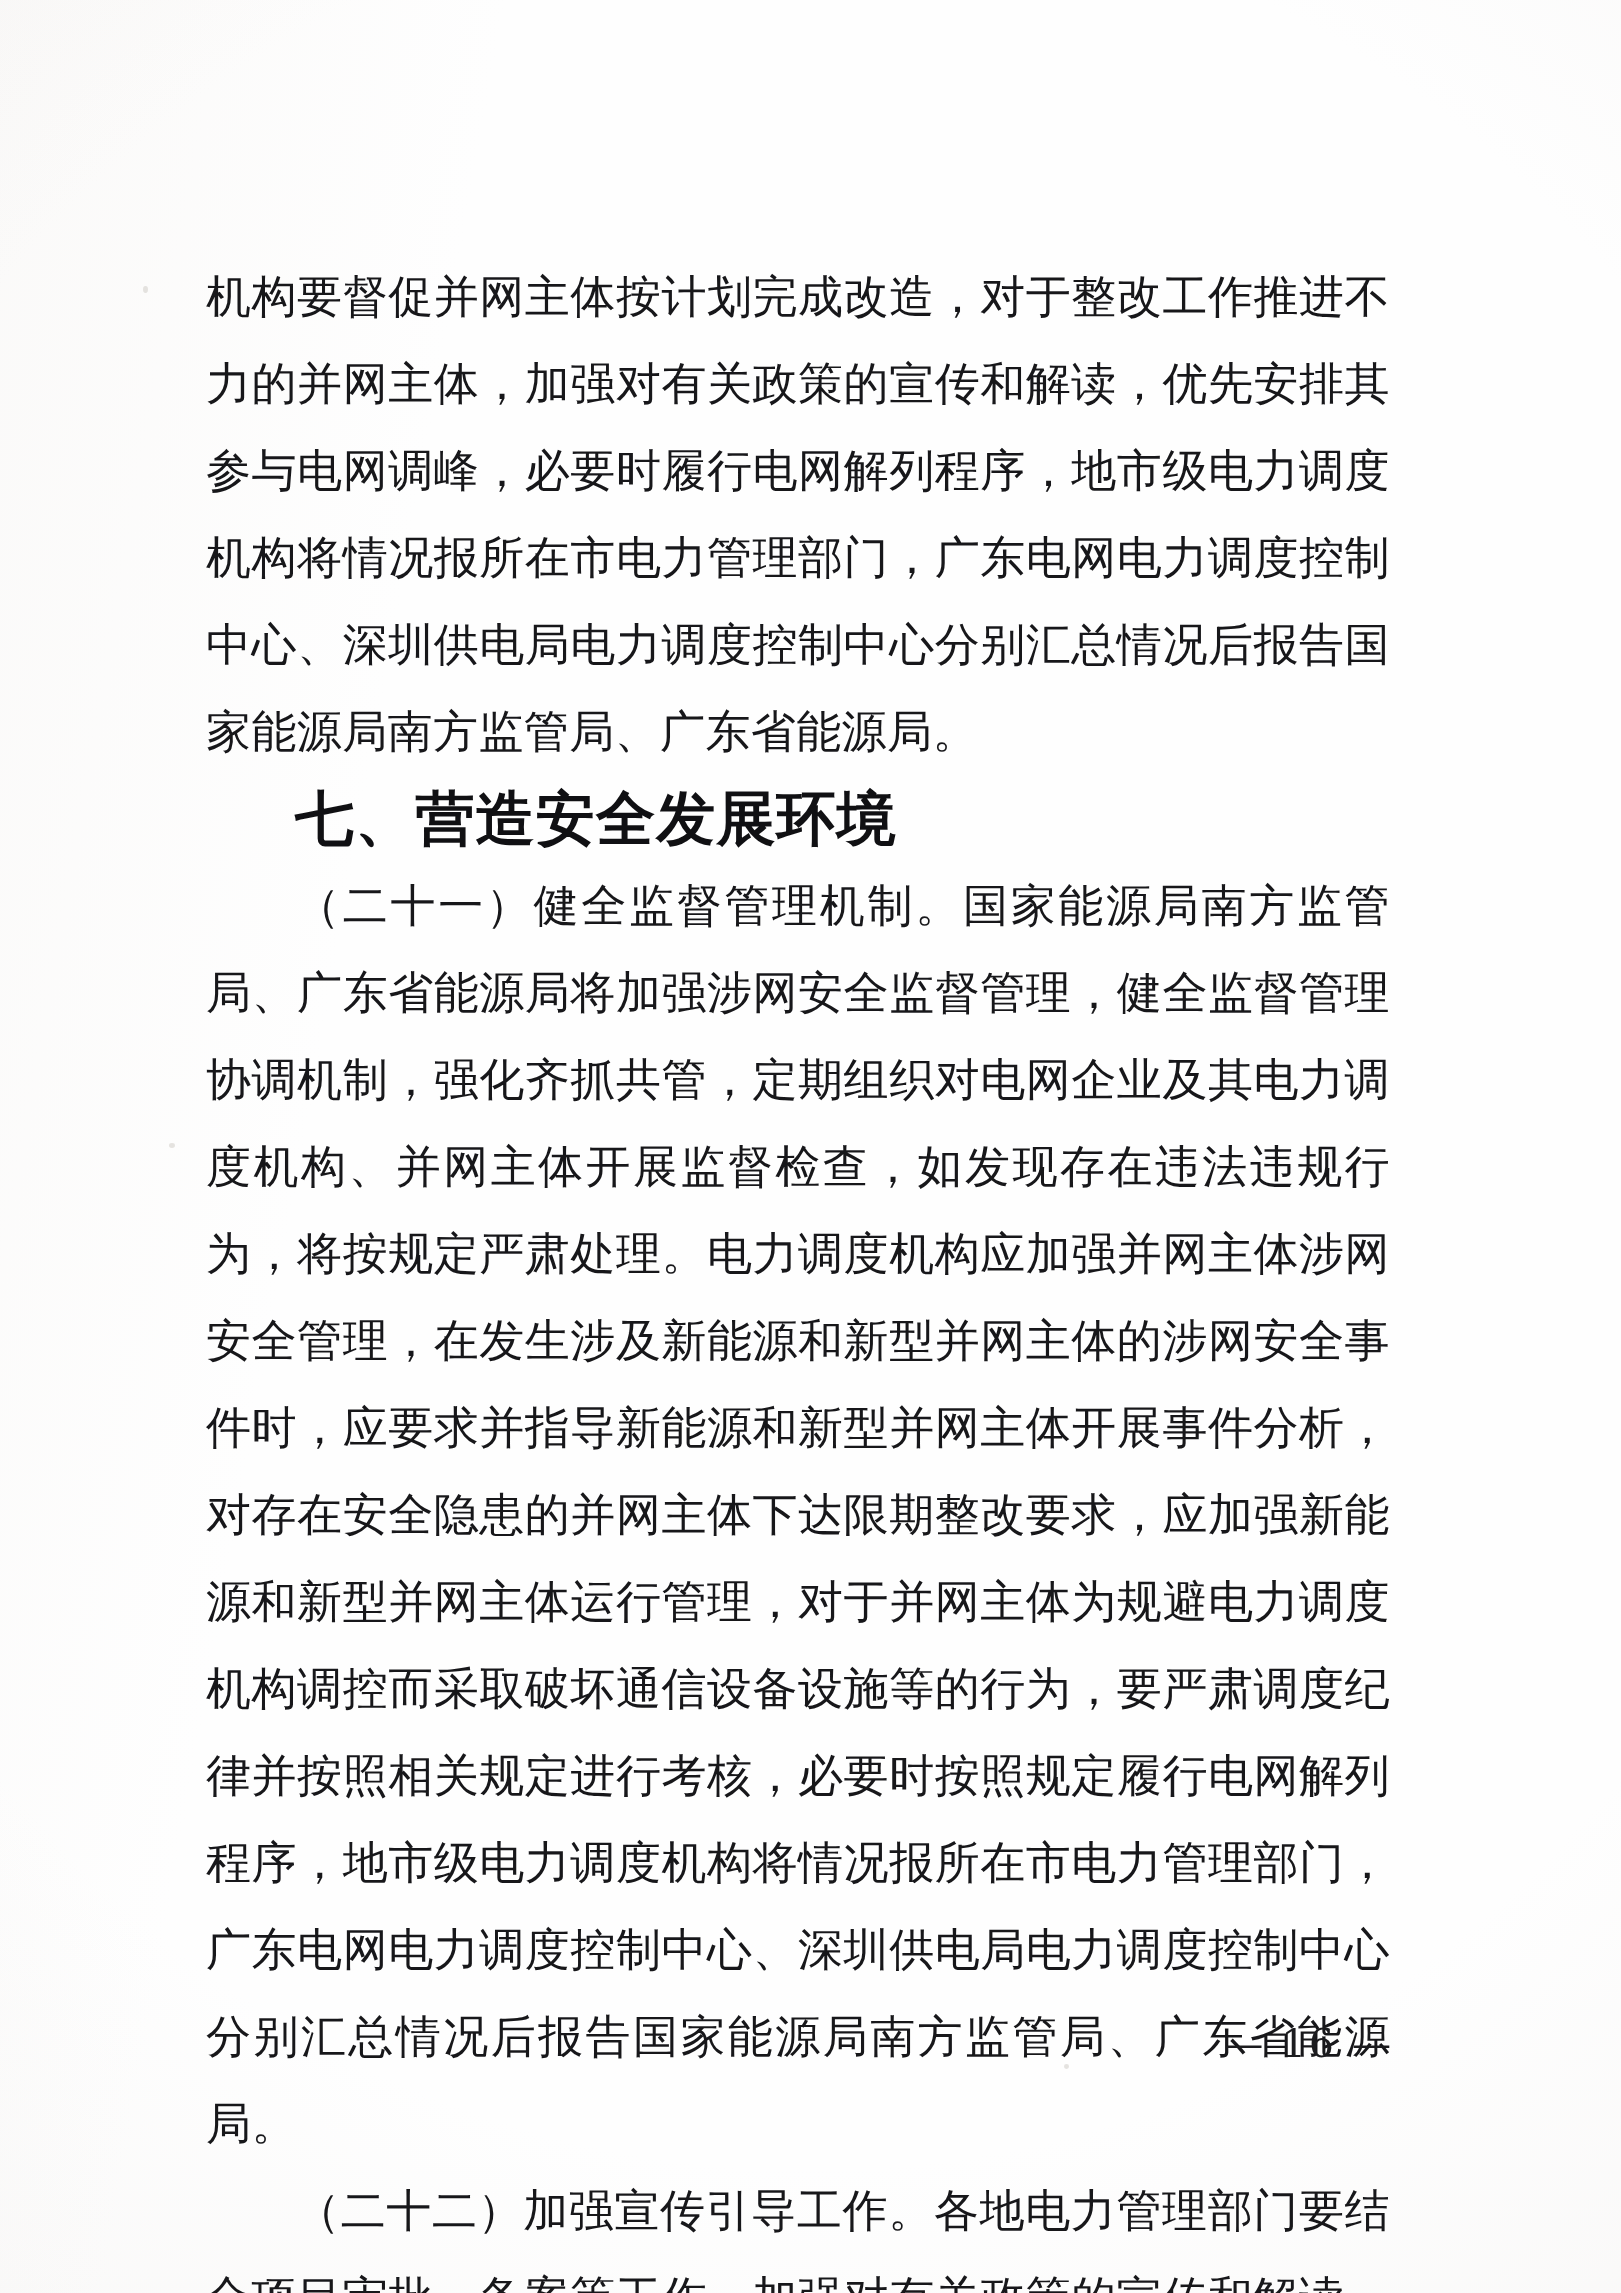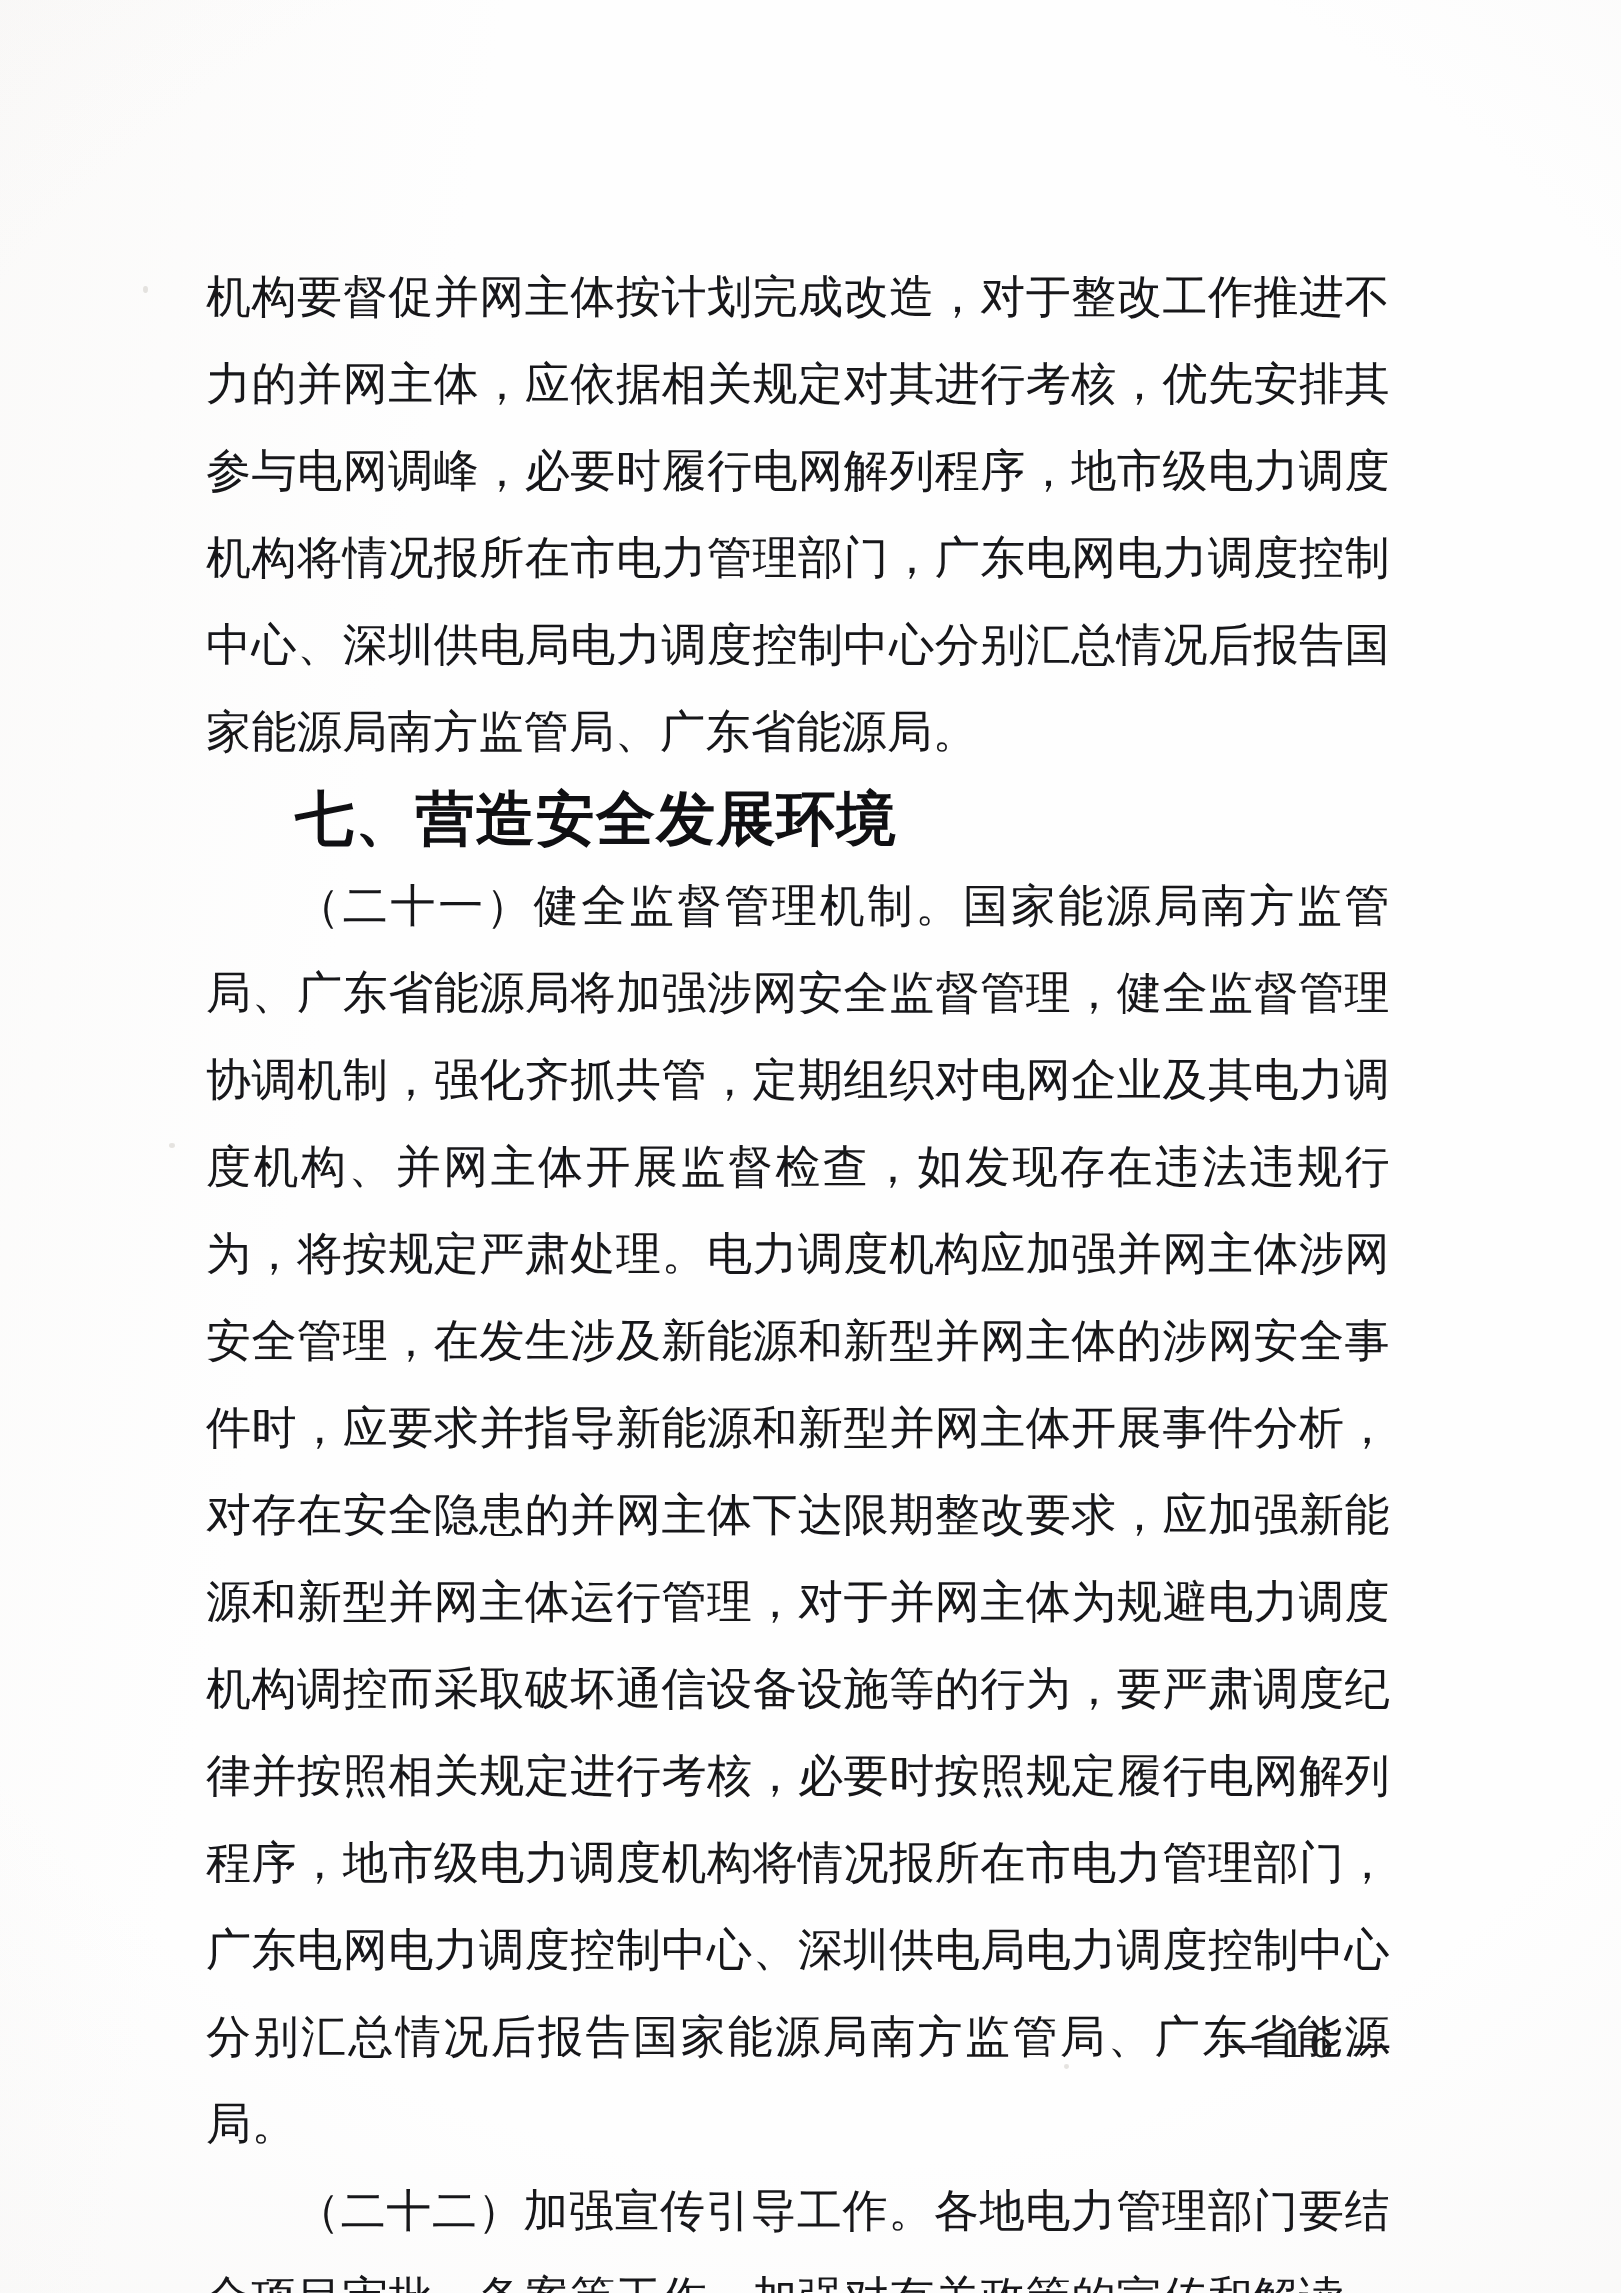--- a/index.html
+++ b/index.html
@@ -102,21 +102,21 @@
 <div id="page">
 
   <div id="scan-tone"></div>
 
   <span class="speck" style="left:143px; top:286px; width:4.9px; height:6.9px;"></span>
   <span class="speck" style="left:169px; top:1143px; width:5.9px; height:4.9px;"></span>
   <span class="speck" style="left:1064px; top:2064px; width:4.9px; height:4.9px;"></span>
 
   <div id="content">
 
-    <p class="para cont">机构要督促并网主体按计划完成改造，对于整改工作推进不力的并网主体，应依据相关规定对其进行考核，优先安排其参与电网调峰，必要时履行电网解列程序，地市级电力调度机构将情况报所在市电力管理部门，广东电网电力调度控制中心、深圳供电局电力调度控制中心分别汇总情况后报告国家能源局南方监管局、广东省能源局。</p>
+    <p class="para cont">机构要督促并网主体按计划完成改造，对于整改工作推进不力的并网主体，加强对有关政策的宣传和解读，优先安排其参与电网调峰，必要时履行电网解列程序，地市级电力调度机构将情况报所在市电力管理部门，广东电网电力调度控制中心、深圳供电局电力调度控制中心分别汇总情况后报告国家能源局南方监管局、广东省能源局。</p>
 
     <h2 class="section-heading gap-before">七、营造安全发展环境</h2>
 
     <p class="para indent">（二十一）健全监督管理机制。国家能源局南方监管局、广东省能源局将加强涉网安全监督管理，健全监督管理协调机制，强化齐抓共管，定期组织对电网企业及其电力调度机构、并网主体开展监督检查，如发现存在违法违规行为，将按规定严肃处理。电力调度机构应加强并网主体涉网安全管理，在发生涉及新能源和新型并网主体的涉网安全事件时，应要求并指导新能源和新型并网主体开展事件分析，对存在安全隐患的并网主体下达限期整改要求，应加强新能源和新型并网主体运行管理，对于并网主体为规避电力调度机构调控而采取破坏通信设备设施等的行为，要严肃调度纪律并按照相关规定进行考核，必要时按照规定履行电网解列程序，地市级电力调度机构将情况报所在市电力管理部门，广东电网电力调度控制中心、深圳供电局电力调度控制中心分别汇总情况后报告国家能源局南方监管局、广东省能源局。</p>
 
     <p class="para indent">（二十二）加强宣传引导工作。各地电力管理部门要结合项目审批、备案等工作，加强对有关政策的宣传和解读。各级电网</p>
 
   </div>
 
   <div id="page-number">— 16 —</div>

